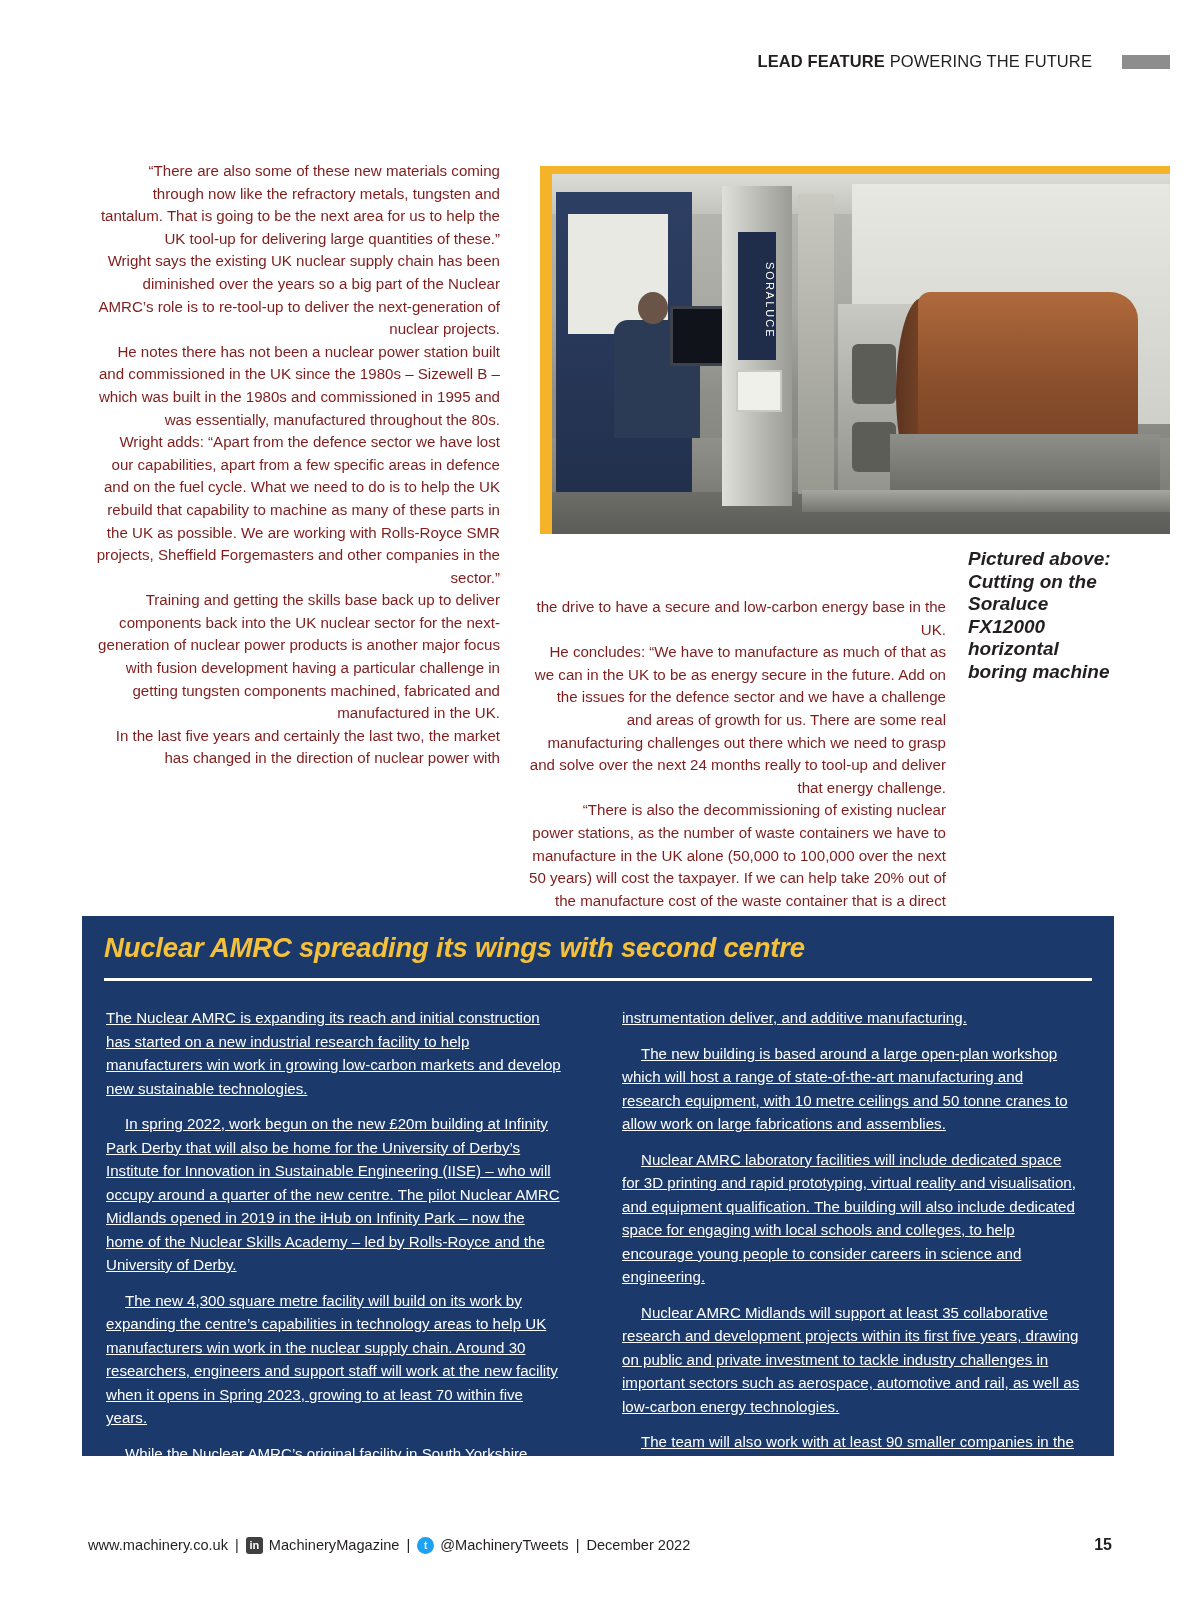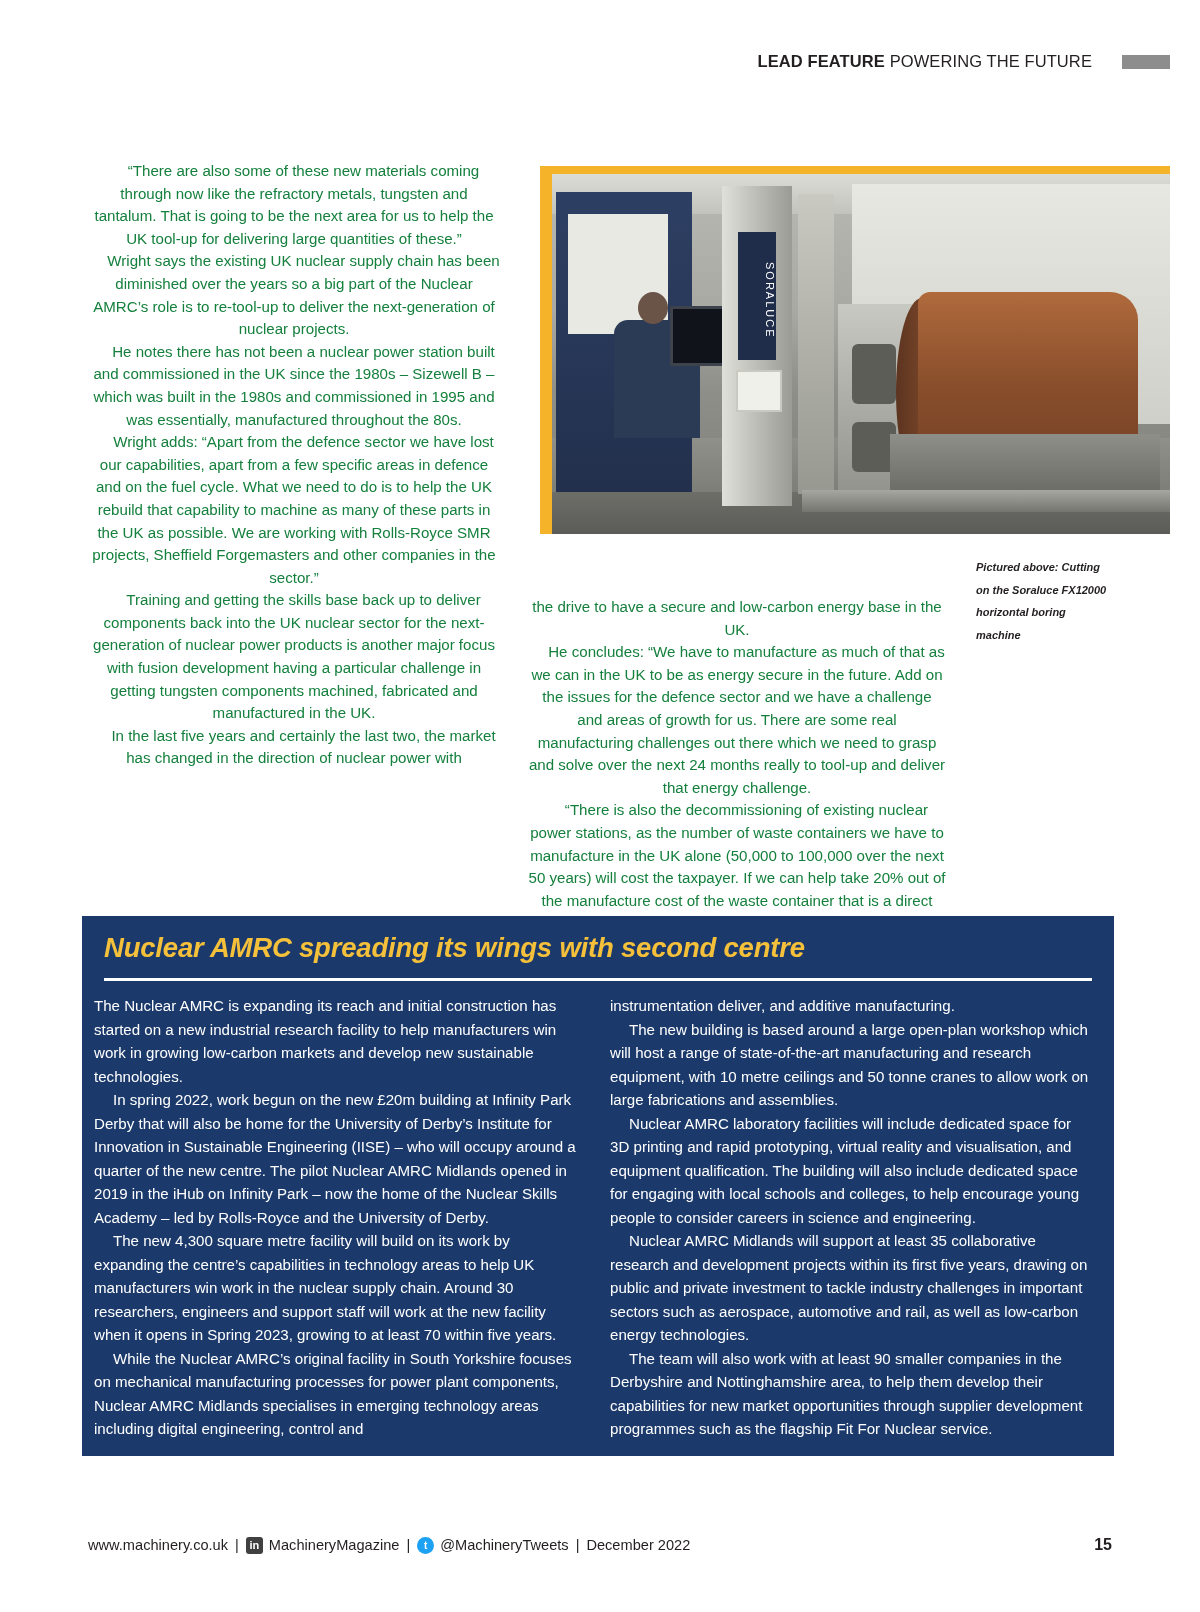--- a/index.html
+++ b/index.html
@@ -64,22 +64,22 @@
   .col-caption {
     position: absolute;
     top: 388px;
     left: 880px;
     width: 150px;
   }
   p.body {
     margin: 0;
     font-size: 15.1px;
     line-height: 22.6px;
-    text-align: center;
-    color: #15803d;
+    text-align: right;
+    color: #7f1d1d;
   }
   p.body.indent {
     text-indent: 19px;
   }
 
   
   .photo-wrap {
     position: absolute;
     top: 6px;
     left: 452px;
@@ -140,22 +140,22 @@
     background:linear-gradient(90deg,#5c3420,#8d5330); border-radius:50%/50%; }
   .ph-cradle { position:absolute; left:338px; bottom:40px; width:270px; height:60px;
     background:linear-gradient(180deg,#8e8f88,#6a6b65); }
   .ph-rail { position:absolute; left:250px; bottom:22px; width:372px; height:22px;
     background:linear-gradient(180deg,#a6a7a0,#74756f); }
   .ph-sign { position:absolute; left:184px; top:196px; width:42px; height:38px;
     background:#f0f0ea; border:2px solid #c9c9c2; }
 
   
   .caption {
-    margin: 8px;
-    font-size: 11px;
+    margin: 0;
+    font-size: 19px;
     line-height: 22.5px;
     font-weight: bold;
     font-style: italic;
     color: #231f20;
   }
 
   
   .sidebox {
     position: absolute;
     left: 82px;
@@ -188,24 +188,25 @@
     left: 12px;
     top: 78px;
     right: 12px;
     display: flex;
     gap: 32px;
   }
   .sidebox-col {
     width: 484px;
   }
   .sidebox-col p {
-    margin: 0;
+    margin: 12px;
     color: #ffffff;
     font-size: 15.1px;
     line-height: 23.5px;
+    text-decoration: underline;
   }
   .sidebox-col p.indent {
     text-indent: 19px;
   }
 
   
   .footer {
     position: absolute;
     left: 88px;
     bottom: 58px;

